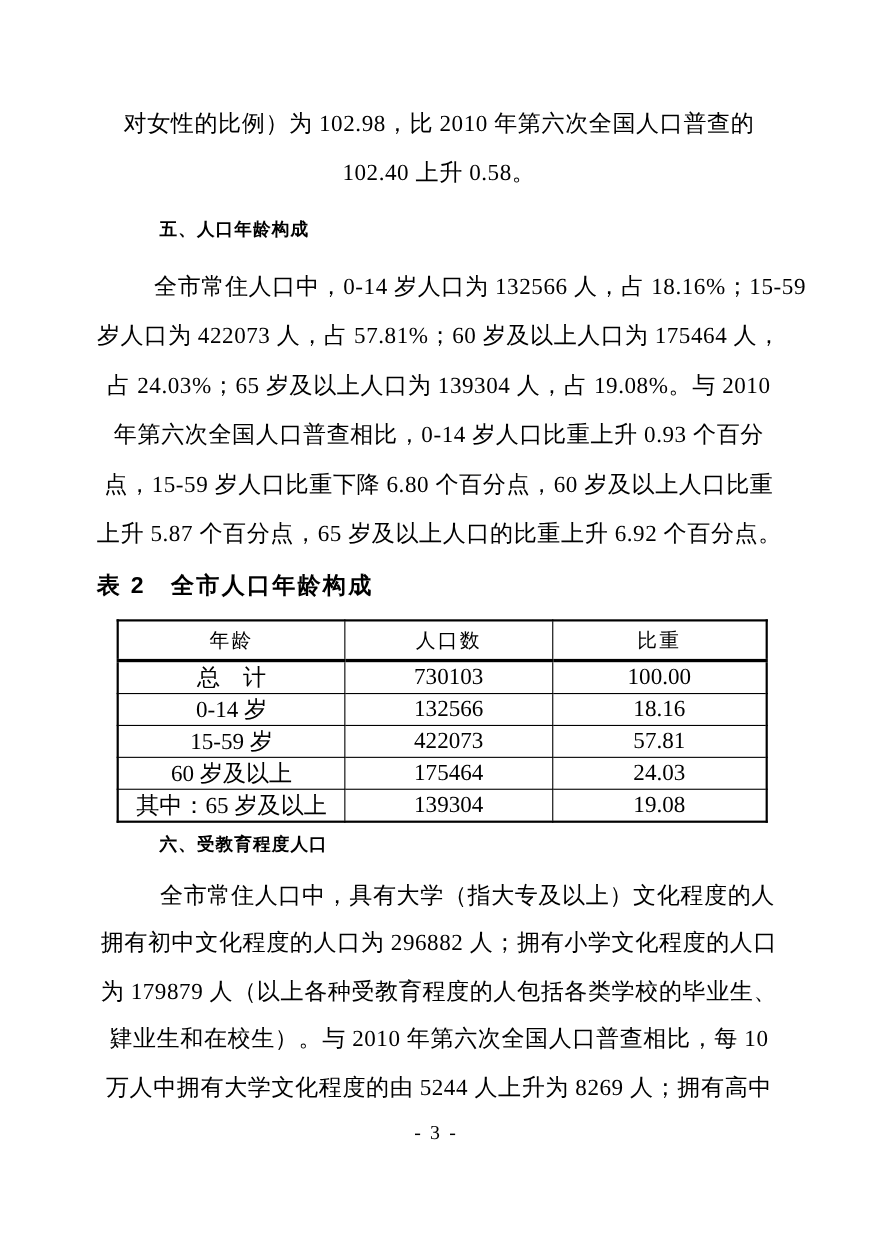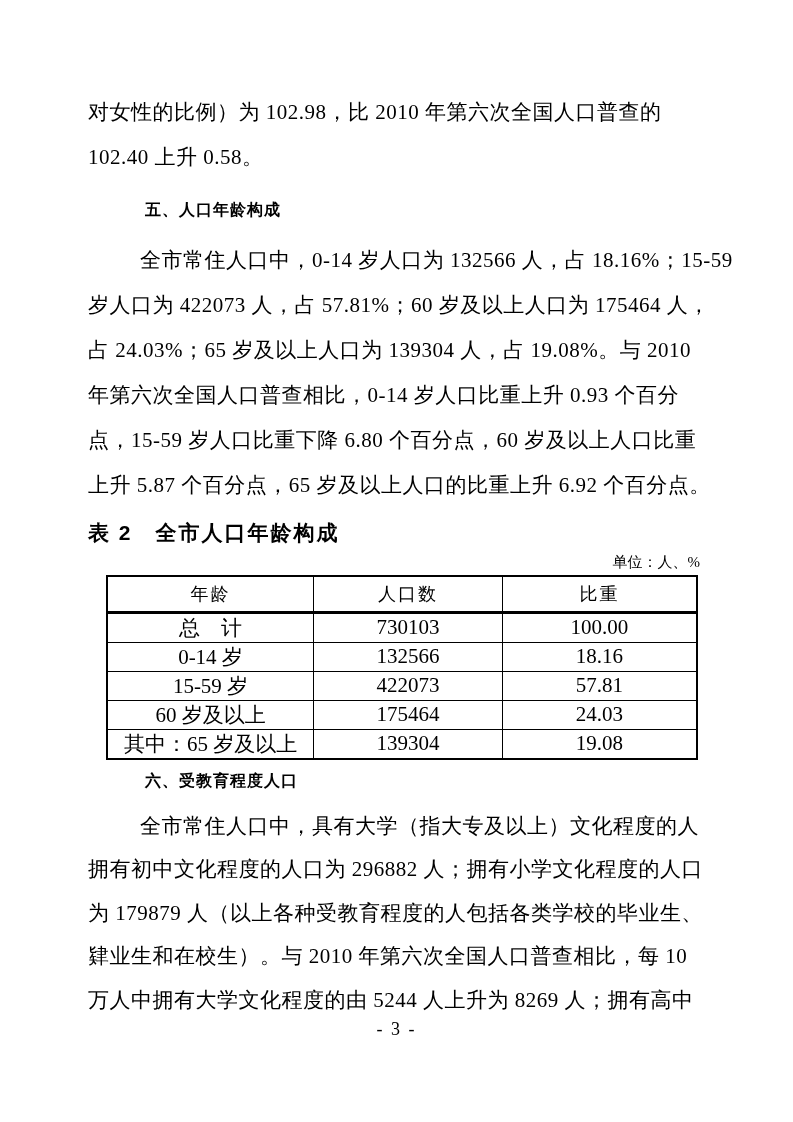--- a/index.html
+++ b/index.html
@@ -14,20 +14,21 @@
     overflow: hidden;
     padding: 90px 83px 0 88px;
     font-family: "Liberation Serif", "DejaVu Serif", serif;
   }
   
   .bodyline {
     font-size: 21px;
     line-height: 45px;
     white-space: nowrap;
     letter-spacing: 0.5px;
+    text-align: center;
   }
   .edu .bodyline { line-height: 43.5px; }
   .indent { padding-left: 52px; }
   
   .heading {
     font-family: "Liberation Sans", "DejaVu Sans", sans-serif;
     font-weight: bold;
     font-size: 16px;
     line-height: 28px;
     padding-left: 57px;
@@ -48,21 +49,21 @@
     letter-spacing: 2px;
   }
   .tbl-unit {
     margin-top: 6px;
     text-align: right;
     font-size: 15px;
     line-height: 18px;
     padding-right: 10px;
   }
   table.age-table {
-    margin-top: 4px;
+    margin-top: 16px;
     margin-left: 18px;
     width: 592px;
     border-collapse: collapse;
     table-layout: fixed;
   }
   table.age-table col.c1 { width: 35%; }
   table.age-table col.c2 { width: 32%; }
   table.age-table col.c3 { width: 33%; }
   table.age-table th, table.age-table td {
     border: 1.5px solid #000;
@@ -110,21 +111,20 @@
   <div class="para para5">
     <div class="bodyline indent">全市常住人口中，0-14 岁人口为 132566 人，占 18.16%；15-59</div>
     <div class="bodyline">岁人口为 422073 人，占 57.81%；60 岁及以上人口为 175464 人，</div>
     <div class="bodyline">占 24.03%；65 岁及以上人口为 139304 人，占 19.08%。与 2010</div>
     <div class="bodyline">年第六次全国人口普查相比，0-14 岁人口比重上升 0.93 个百分</div>
     <div class="bodyline">点，15-59 岁人口比重下降 6.80 个百分点，60 岁及以上人口比重</div>
     <div class="bodyline">上升 5.87 个百分点，65 岁及以上人口的比重上升 6.92 个百分点。</div>
   </div>
 
   <div class="tbl-title">表 2　全市人口年龄构成</div>
-  <div class="tbl-unit">单位：人、%</div>
 
   <table class="age-table">
     <colgroup>
         <col class="c1">
         <col class="c2">
         <col class="c3">
       </colgroup>
     <thead>
       <tr>
         <th>年龄</th>

